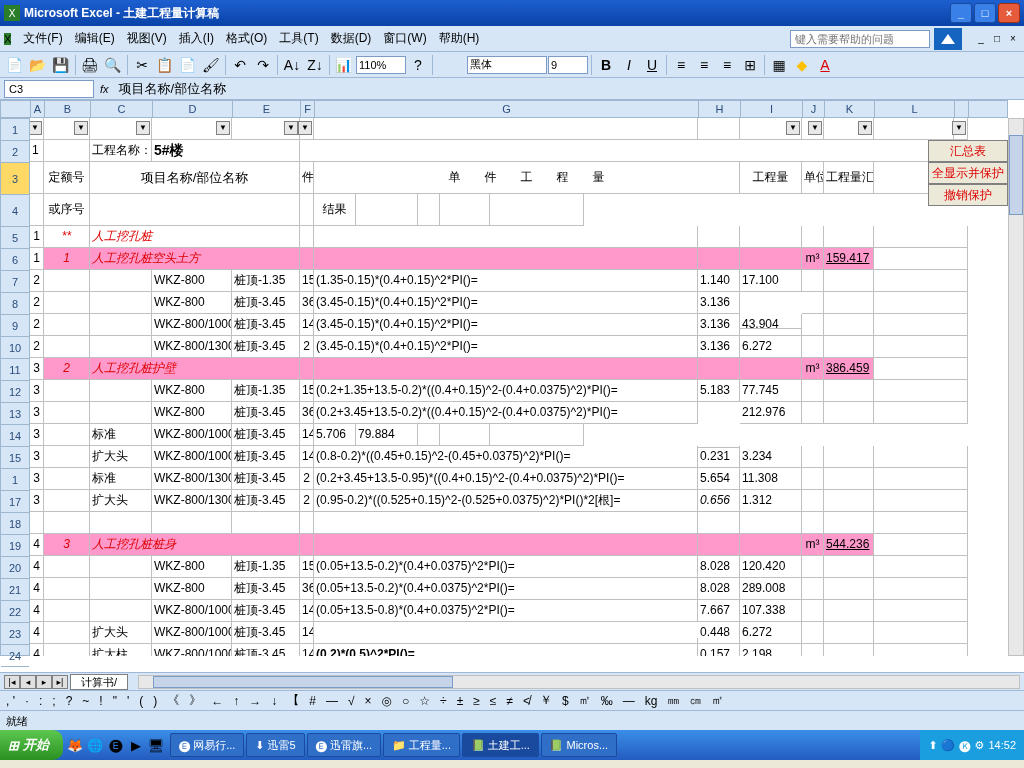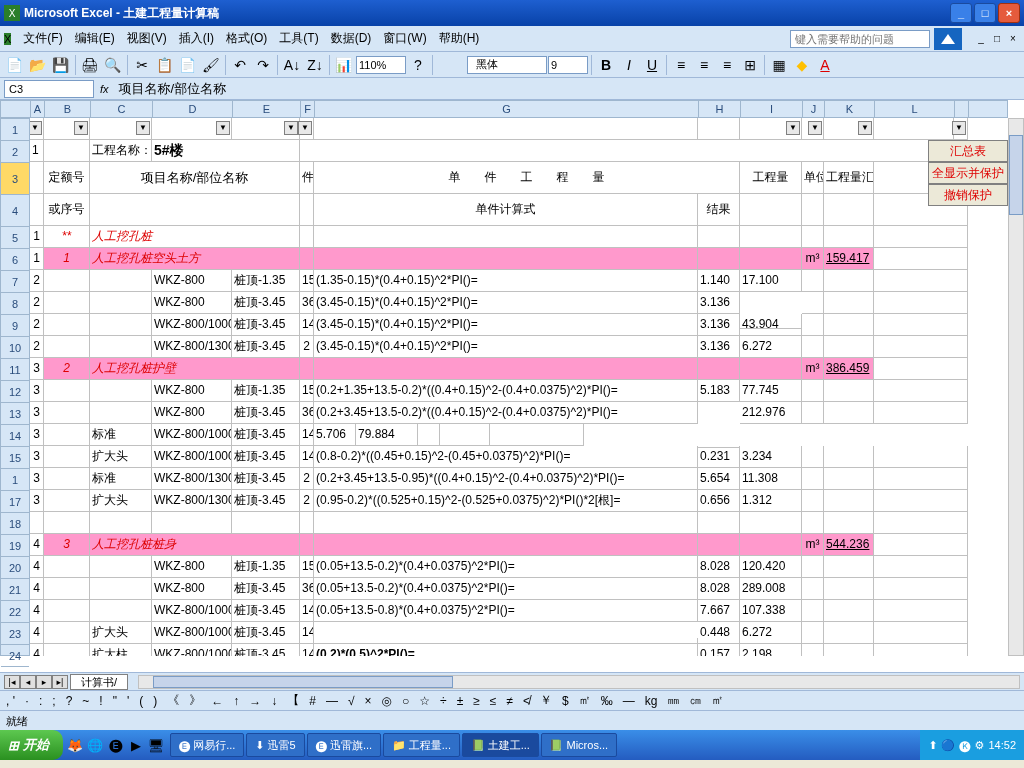--- a/index.html
+++ b/index.html
@@ -14,21 +14,21 @@
 .menubar { height:26px; background:#d6e6f6; display:flex; align-items:center; padding:0 4px; border-bottom:1px solid #a0b8d8; }
 .menuitem { padding:2px 6px; cursor:pointer; font-size:12px; }
 .menubar .help-search { margin-left:auto; display:flex; align-items:center; gap:4px; }
 .help-search input { width:140px; height:18px; font-size:11px; padding:0 4px; border:1px solid #7a9cc6; }
 .doc-ctrl { display:flex; gap:2px; margin-left:4px; }
 .doc-ctrl span { width:14px; height:14px; text-align:center; line-height:14px; cursor:pointer; font-size:10px; }
 .toolbar { height:26px; background:#d6e6f6; display:flex; align-items:center; padding:0 4px; gap:1px; border-bottom:1px solid #a0b8d8; }
 .tbtn { width:22px; height:22px; display:flex; align-items:center; justify-content:center; cursor:pointer; border:1px solid transparent; font-size:14px; }
 .tsep { width:1px; height:20px; background:#a0b8d8; margin:0 2px; }
 .zoom-box { width:50px; height:18px; border:1px solid #7a9cc6; background:#fff; font-size:11px; padding:0 2px; }
-.font-box { width:80px; height:18px; border:1px solid #7a9cc6; background:#fff; font-size:11px; padding:0 8px; }
+.font-box { width:80px; height:18px; border:1px solid #7a9cc6; background:#fff; font-size:11px; padding:0 2px; }
 .size-box { width:40px; height:18px; border:1px solid #7a9cc6; background:#fff; font-size:11px; padding:0 2px; }
 .formula-bar { height:22px; background:#d6e6f6; display:flex; align-items:center; border-bottom:1px solid #a0b8d8; }
 .namebox { width:90px; height:18px; border:1px solid #7a9cc6; background:#fff; margin-left:4px; padding:0 4px; font-size:11px; display:flex; align-items:center; }
 .fx { margin:0 6px; font-style:italic; font-size:11px; }
 .fbar-val { flex:1; padding:0 4px; font-size:13px; }
 .grid-wrap { height:572px; background:#fff; position:relative; display:flex; }
 .colhdrs { position:absolute; top:0; left:0; right:16px; height:18px; background:#d6e6f6; display:flex; border:1px solid #9eb6ce; z-index:5; }
 .ch { border-right:1px solid #9eb6ce; text-align:center; font-size:11px; line-height:17px; color:#2a4d7c; }
 .rowhdrs { position:absolute; top:18px; left:0; width:30px; bottom:16px; background:#d6e6f6; border:1px solid #9eb6ce; z-index:5; }
 .rh { height:22px; border-bottom:1px solid #9eb6ce; text-align:center; line-height:22px; font-size:11px; color:#2a4d7c; }
@@ -260,21 +260,20 @@
         <div class="cell ctr" style="width: 62px;">工程量</div>
         <div class="cell ctr" style="width: 22px;">单位</div>
         <div class="cell ctr" style="width: 50px;">工程量汇总</div>
         <div class="cell " style="width: 94px;"></div>
       </div>
       <div class="datarow hdr">
         <div class="cell " style="width: 14px;"></div>
         <div class="cell ctr" style="width: 46px;">或序号</div>
         <div class="cell ctr" style="width: 210px;"></div>
         <div class="cell ctr" style="width: 14px;"></div>
-        <div class="cell ctr" style="width: 384px;">单件计算式</div>
         <div class="cell ctr" style="width: 42px;">结果</div>
         <div class="cell ctr" style="width: 62px;"></div>
         <div class="cell ctr" style="width: 22px;"></div>
         <div class="cell ctr" style="width: 50px;"></div>
         <div class="cell " style="width: 94px;"></div>
       </div>
       <div class="datarow">
         <div class="cell ctr" style="width: 14px;">1</div>
         <div class="cell ctr red" style="width: 46px;">**</div>
         <div class="cell red" style="width: 210px;">人工挖孔桩</div>
@@ -436,21 +435,21 @@
         <div class="cell " style="width: 94px;"></div>
       </div>
       <div class="datarow">
         <div class="cell ctr" style="width: 14px;">3</div>
         <div class="cell " style="width: 46px;"></div>
         <div class="cell " style="width: 62px;">扩大头</div>
         <div class="cell " style="width: 80px;">WKZ-800/1300</div>
         <div class="cell " style="width: 68px;">桩顶-3.45</div>
         <div class="cell ctr" style="width: 14px;">2</div>
         <div class="cell num" style="width: 384px;">(0.95-0.2)*((0.525+0.15)^2-(0.525+0.0375)^2)*PI()*2[根]=</div>
-        <div class="cell " style="width: 42px;">0.656</div>
+        <div class="cell " style="width: 42px; font-style: italic;">0.656</div>
         <div class="cell num" style="width: 62px;">1.312</div>
         <div class="cell " style="width: 22px;"></div>
         <div class="cell " style="width: 50px;"></div>
         <div class="cell " style="width: 94px;"></div>
       </div>
       <div class="datarow">
         <div class="cell ctr" style="width: 14px;"></div>
         <div class="cell " style="width: 46px;"></div>
         <div class="cell " style="width: 62px;"></div>
         <div class="cell " style="width: 80px;"></div>

